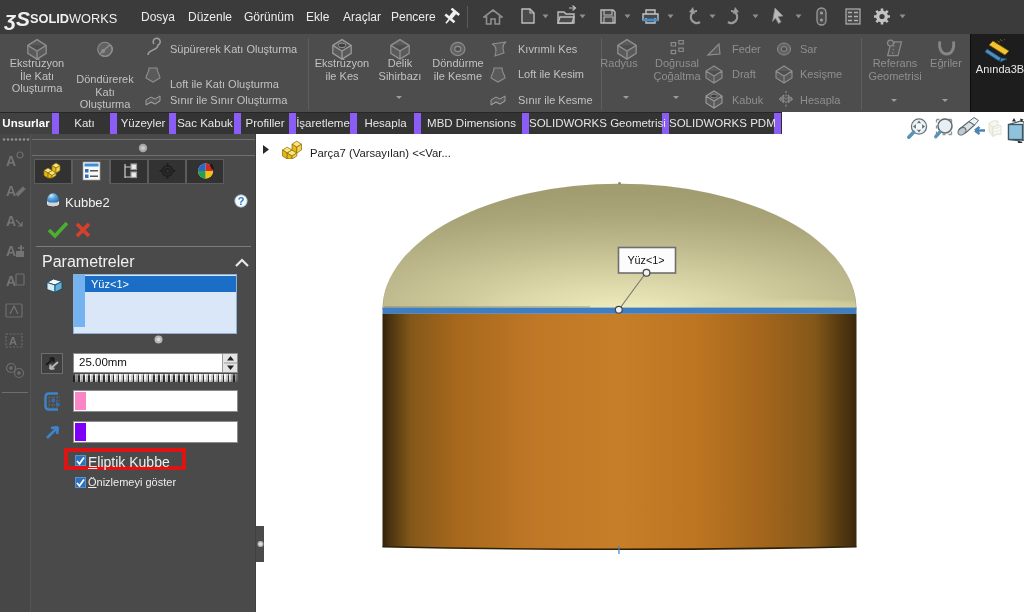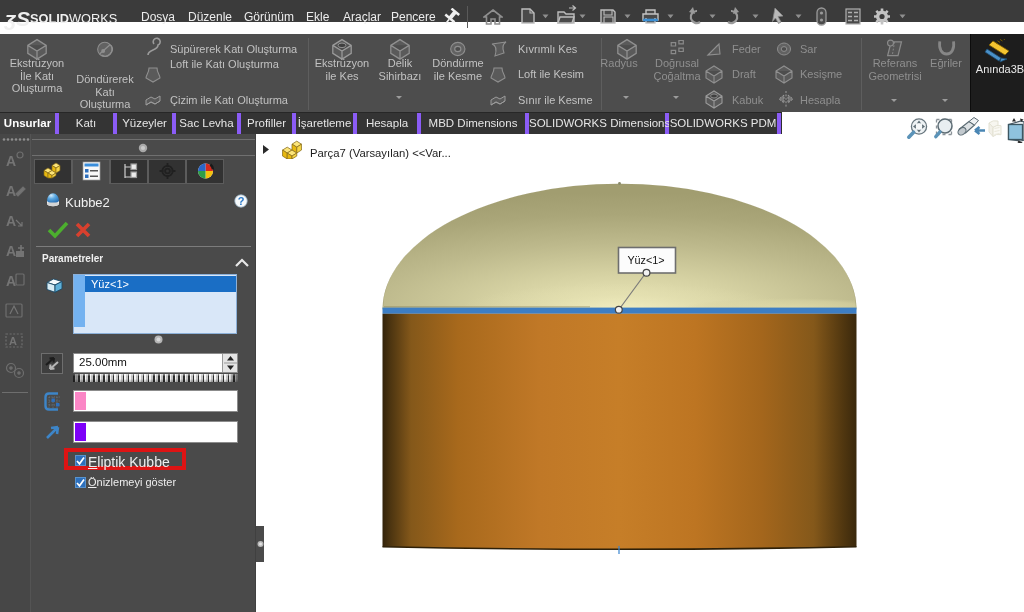--- a/index.html
+++ b/index.html
@@ -1,42 +1,42 @@
 <!DOCTYPE html>
 <html><head>
 <meta charset="utf-8">
 <style>
 *{margin:0;padding:0;box-sizing:border-box}
 html,body{width:1024px;height:612px;overflow:hidden}
 body{position:relative;font-family:"Liberation Sans",sans-serif;background:#fff}
 .abs{position:absolute}
 
-#titlebar{position:absolute;left:0;top:0;width:1024px;height:22px;background:#3b3b3b}
+#titlebar{position:absolute;left:0;top:0;width:1024px;height:34px;background:#3b3b3b}
 .menu{position:absolute;top:0;height:34px;line-height:34px;color:#ececec;font-size:12px}
 .tsep{position:absolute;top:6px;width:1px;height:22px;background:#5a5a5a}
 
 #ribbon{position:absolute;left:0;top:34px;width:1024px;height:78px;background:#4d4d4d}
 .rsep{position:absolute;width:1px;background:#5e5e5e}
 .rbig{position:absolute;text-align:center;color:#c2c2c2;font-size:11px;line-height:12.5px}
 .rrow{position:absolute;color:#c2c2c2;font-size:11px;white-space:nowrap}
 .dim{color:#8f8f8f}
 .caret{position:absolute;width:0;height:0;border:3.5px solid transparent;border-top-color:#9c9c9c}
 #insta{position:absolute;left:970px;top:34px;width:54px;height:78px;background:#1d1d1d;border-left:1px solid #0c0c0c}
 
 #tabbar{position:absolute;left:0;top:112px;width:782px;height:22px;background:#2e2e2e;border-top:1px solid #272727}
-.tab{position:absolute;top:0;height:21px;background:#343434;border-right:4px solid #8b5cf6;color:#e6e6e6;font-size:11.5px;text-align:center;line-height:21px;white-space:nowrap}
+.tab{position:absolute;top:0;height:21px;background:#343434;border-right:7px solid #8b5cf6;color:#e6e6e6;font-size:11.5px;text-align:center;line-height:21px;white-space:nowrap}
 .tabactive{background:#414141;color:#fff;font-weight:bold}
 
 #leftstrip{position:absolute;left:0;top:134px;width:30px;height:478px;background:#474747}
 #panel{position:absolute;left:30px;top:134px;width:226px;height:478px;background:#4a4a4a;border-left:1px solid #545454;border-right:1px solid #404040}
 .pmtab{position:absolute;top:25px;width:38px;height:25px;background:#323232;border:1px solid #5c5c5c}
 .pmtabactive{background:#4a4a4a;border-bottom:none}
 .pline{position:absolute;height:1px;background:#707070}
 #ptitle{position:absolute;left:34px;top:61px;color:#f2f2f2;font-size:13px;font-weight:normal}
-.sectitle{position:absolute;color:#f0f0f0;font-size:10px;font-weight:bold}
+.sectitle{position:absolute;color:#f0f0f0;font-size:16px;font-weight:normal}
 .whitefield{position:absolute;background:#fff;border:1px solid #8c8c8c}
 .cbx{position:absolute;width:11px;height:11px;background:#2d70bd;border:1px solid #5a93cc}
 .cblabel{position:absolute;color:#eeeeee;font-size:14px}
 #redrect{position:absolute;left:33px;top:314px;width:122px;height:22px;border:4px solid #dd1414}
 
 #parttext{position:absolute;left:310px;top:147px;color:#1c1c1c;font-size:11.3px}
 </style>
 </head>
 <body>
 
@@ -121,22 +121,22 @@
 
 <div id="ribbon">
 
   <div class="rsep" style="left:308px;top:4px;height:72px"></div>
   <div class="rsep" style="left:601px;top:4px;height:72px"></div>
   <div class="rsep" style="left:861px;top:4px;height:72px"></div>
 
   <div class="rbig" style="left:2px;top:23px;width:70px">Ekstrüzyon<br>İle Katı<br>Oluşturma</div>
   <div class="rbig" style="left:70px;top:39px;width:70px">Döndürerek<br>Katı<br>Oluşturma</div>
   <div class="rrow" style="left:170px;top:9px">Süpürerek Katı Oluşturma</div>
-  <div class="rrow" style="left:170px;top:24px">Loft ile Katı Oluşturma</div>
-  <div class="rrow" style="left:170px;top:60px">Çizim ile Katı Oluşturma</div>
+  <div class="rrow" style="left:170px;top:44px">Loft ile Katı Oluşturma</div>
+  <div class="rrow" style="left:170px;top:60px">Sınır ile Sınır Oluşturma</div>
 
   <div class="rbig" style="left:307px;top:23px;width:70px">Ekstrüzyon<br>ile Kes</div>
   <div class="rbig" style="left:365px;top:23px;width:70px">Delik<br>Sihirbazı</div>
   <div class="rbig" style="left:423px;top:23px;width:70px">Döndürme<br>ile Kesme</div>
   <div class="caret" style="left:396px;top:62px"></div>
   <div class="rrow" style="left:518px;top:9px">Kıvrımlı Kes</div>
   <div class="rrow" style="left:518px;top:34px">Loft ile Kesim</div>
   <div class="rrow" style="left:518px;top:60px">Sınır ile Kesme</div>
 
   <div class="rbig dim" style="left:584px;top:23px;width:70px">Radyus</div>
@@ -250,26 +250,26 @@
     <path d="M12 3.2 l2.5 1.6 m0 -3 l2.5 1.6 m0 -3 l2.5 1.6 m0 -3 l2.5 1.6" stroke="#7a5c00" stroke-width="1"></path>
     <path d="M4 10 L18 19 L16 22 L2 13 Z M18 19 l6 1 -7 3 z" fill="#4a90c8" stroke="#1d4e74" stroke-width="0.8"></path>
   </svg>
   <div class="abs" style="left:2px;top:29px;width:54px;text-align:center;color:#e9e9e9;font-size:11px">Anında3B</div>
 </div>
 
 <div id="tabbar">
   <div class="tab tabactive" style="left:0;width:59px">Unsurlar</div>
   <div class="tab" style="left:59px;width:58px">Katı</div>
   <div class="tab" style="left:117px;width:59px">Yüzeyler</div>
-  <div class="tab" style="left:176px;width:65px">Sac Levha</div>
+  <div class="tab" style="left:176px;width:65px">Sac Kabuk</div>
   <div class="tab" style="left:241px;width:55px">Profiller</div>
   <div class="tab" style="left:296px;width:61px">İşaretleme</div>
   <div class="tab" style="left:357px;width:64px">Hesapla</div>
   <div class="tab" style="left:421px;width:108px">MBD Dimensions</div>
-  <div class="tab" style="left:529px;width:140px">SOLIDWORKS Dimensions</div>
+  <div class="tab" style="left:529px;width:140px">SOLIDWORKS Geometrisi</div>
   <div class="tab" style="left:669px;width:112px">SOLIDWORKS PDM</div>
 </div>
 
 <div id="leftstrip">
 
   <svg class="abs" style="left:2px;top:3px" width="28" height="5" viewBox="0 0 28 5">
     <g fill="#8f8f8f">
         <circle cx="2" cy="2.5" r="1.3"></circle>
         <circle cx="6" cy="2.5" r="1.3"></circle>
         <circle cx="10" cy="2.5" r="1.3"></circle>

